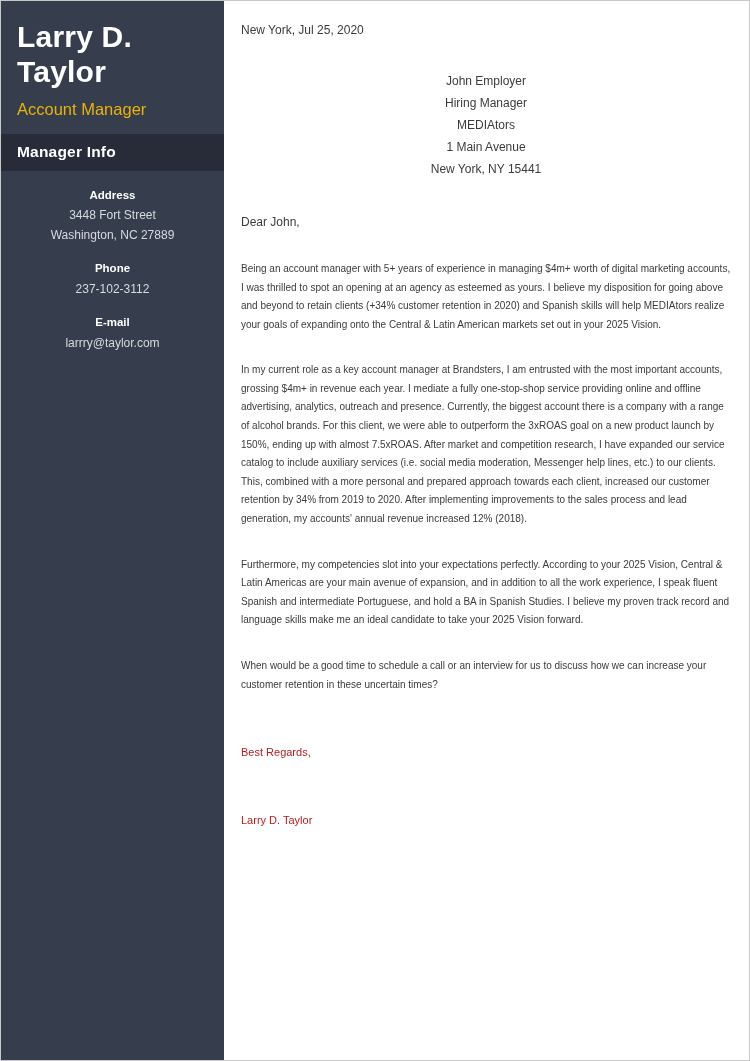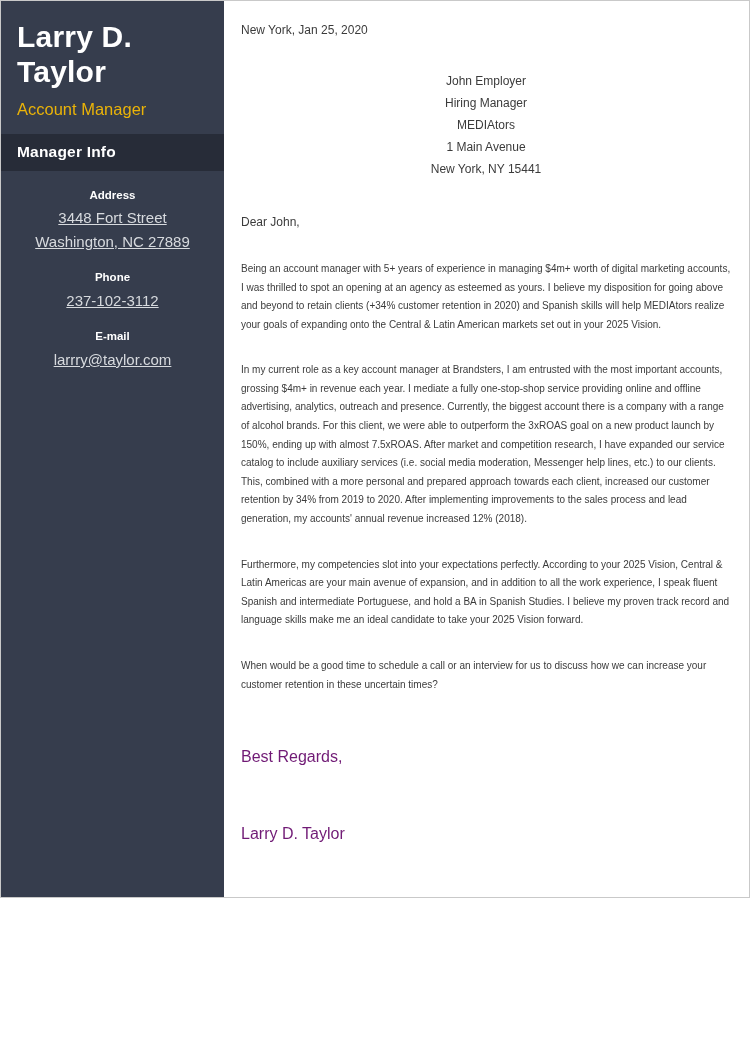--- a/index.html
+++ b/index.html
@@ -9,21 +9,21 @@
   }
 
   body {
     font-family: "Liberation Sans", sans-serif;
     -webkit-font-smoothing: antialiased;
   }
 
   .page {
     position: relative;
     width: 750px;
-    height: 898px;
+    height: 1061px;
     background: #ffffff;
     box-sizing: border-box;
     border: 1px solid #c9c9c9;
     overflow: hidden;
     display: flex;
   }
 
   
   .sidebar {
     width: 223px;
@@ -76,25 +76,24 @@
 
   .info-label {
     font-size: 11.5px;
     font-weight: bold;
     color: #ffffff;
     line-height: 1.55;
     margin-bottom: 2px;
   }
 
   .info-value {
-    font-size: 15px;
+    font-size: 12px;
     font-weight: normal;
     color: #d7dade;
     line-height: 1.6;
-    text-decoration: underline;
   }
 
   
   .letter {
     flex: 1;
     background: #ffffff;
     box-sizing: border-box;
     padding: 18px 18px 0 17px;
     color: #3b3b3b;
   }
@@ -134,23 +133,23 @@
     color: #3b3b3b;
     text-align: left;
     margin: 0 0 27px 0;
   }
 
   .signoff-block {
     margin-top: 0;
   }
 
   .signoff-line {
-    font-size: 16px;
+    font-size: 11px;
     line-height: 1.83;
-    color: #701a75;
+    color: #b91c1c;
     margin-top: 48px;
   }
 </style>
 </head>
 <body>
 
 <div class="page">
 
   <aside class="sidebar">
 
@@ -178,21 +177,21 @@
         <div class="info-label">E-mail</div>
         <div class="info-value">larrry@taylor.com</div>
       </div>
 
     </div>
   </aside>
 
   <main class="letter">
     <div class="letter-inner">
 
-      <div class="letter-date">New York, Jan 25, 2020</div>
+      <div class="letter-date">New York, Jul 25, 2020</div>
 
       <div class="recipient-block">
         <div class="recipient-line">John Employer</div>
         <div class="recipient-line">Hiring Manager</div>
         <div class="recipient-line">MEDIAtors</div>
         <div class="recipient-line">1 Main Avenue</div>
         <div class="recipient-line">New York, NY 15441</div>
       </div>
 
       <div class="salutation">Dear John,</div>

